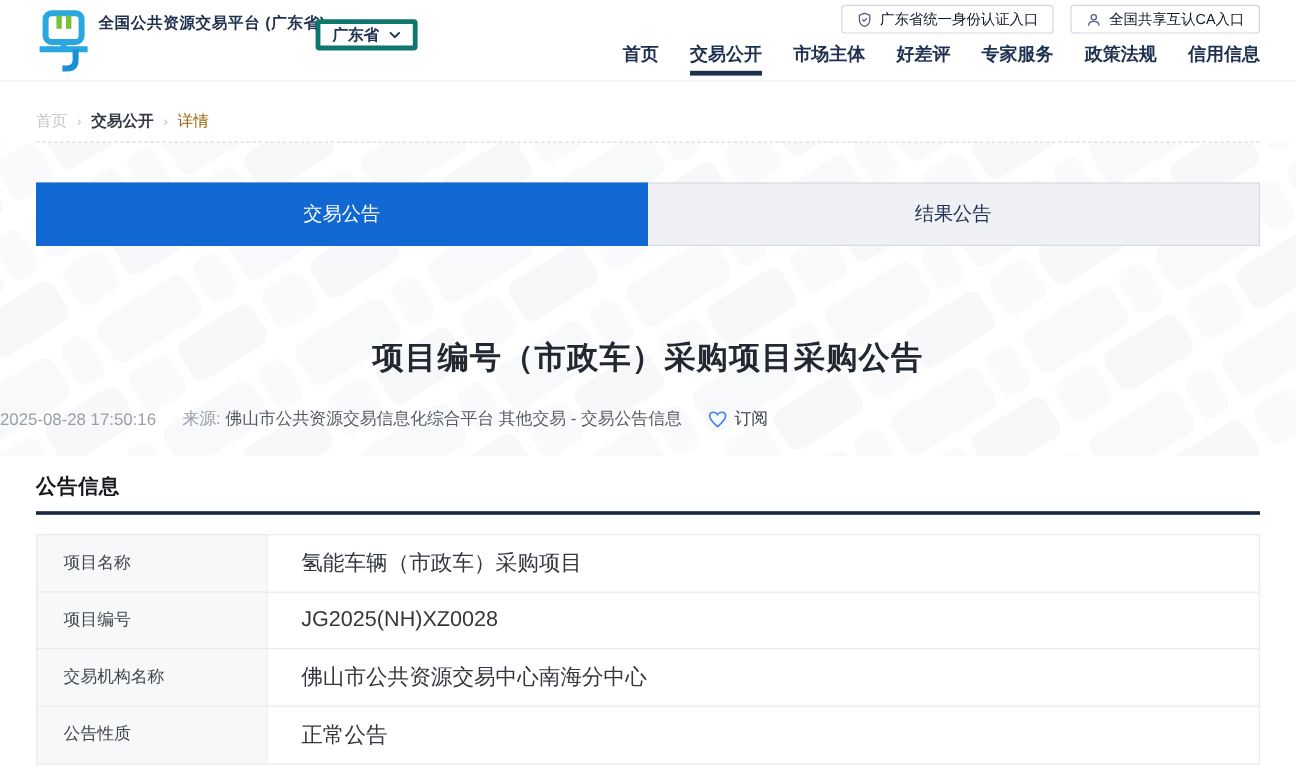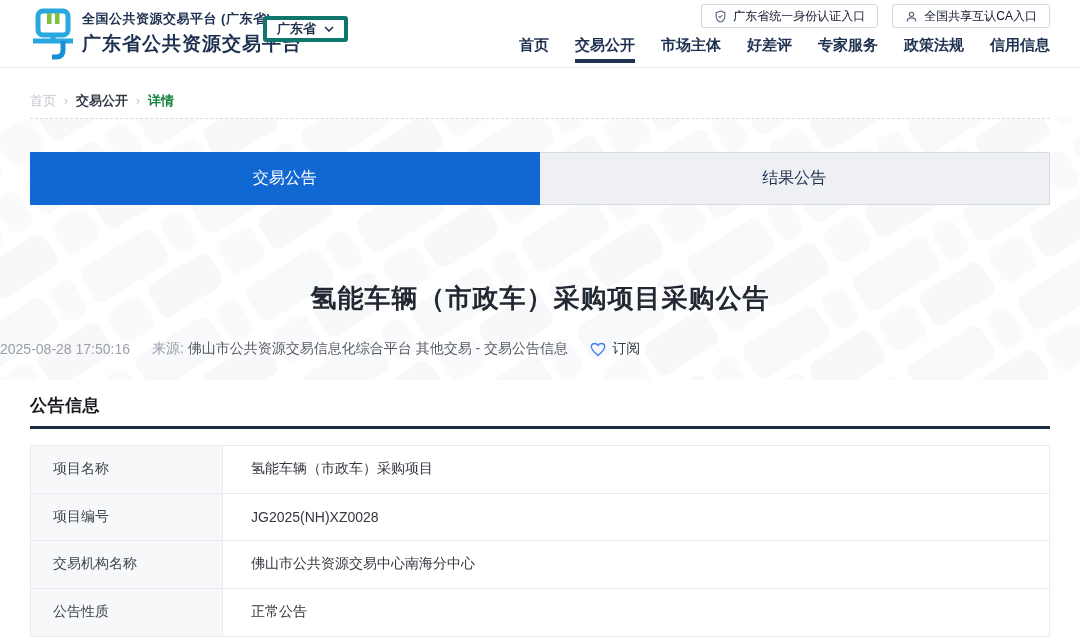--- a/index.html
+++ b/index.html
@@ -116,21 +116,21 @@
     top: 92px; left: 30px;
     display: flex;
     align-items: center;
     gap: 8px;
     font-size: 13px;
     z-index: 5;
   }
   .crumb-dim { color: #c2c6cd; cursor: pointer; }
   .crumb-sep { color: #c2c6cd; font-size: 12px; }
   .crumb-link { color: #333a45; font-weight: bold; cursor: pointer; }
-  .crumb-current { color: #15803d; font-weight: bold; }
+  .crumb-current { color: #a16207; font-weight: normal; }
   .breadcrumb-divider {
     position: absolute;
     top: 118px; left: 30px;
     width: 1020px;
     border-top: 1px dashed #d9dbde;
     z-index: 5;
   }
 
   
   .banner-bg {
@@ -240,21 +240,21 @@
     align-items: center;
     padding-left: 22px;
     font-size: 14px;
     color: #40454d;
   }
   .info-value {
     flex: 1;
     display: flex;
     align-items: center;
     padding-left: 28px;
-    font-size: 14px;
+    font-size: 18px;
     color: #33373e;
     background: #ffffff;
   }
 </style>
 </head>
 <body>
 
 <div class="page">
 
   <svg class="banner-bg" width="1080" height="261" viewBox="0 0 1080 261" aria-hidden="true">
@@ -277,21 +277,20 @@
       <rect x="8" y="4" width="30" height="24" rx="5" fill="none" stroke="#29a7e1" stroke-width="5"></rect>
       <rect x="17" y="6" width="4.5" height="11" fill="#7cc13e"></rect>
       <rect x="25" y="6" width="4.5" height="11" fill="#7cc13e"></rect>
       <path d="M3 34 H43" stroke="#29a7e1" stroke-width="5" fill="none"></path>
       <path d="M23 28 V34" stroke="#29a7e1" stroke-width="5" fill="none"></path>
       <path d="M33 34 V43 q0 7 -7 7 h-4" stroke="#1b8fd6" stroke-width="5" fill="none"></path>
     </svg>
 
     <div class="brand">
       <div class="brand-super">全国公共资源交易平台 (广东省)</div>
-      <div class="brand-main">广东省公共资源交易平台</div>
     </div>
 
     <div class="region-select">
       <span>广东省</span>
       <svg width="10" height="6" viewBox="0 0 10 6" fill="none" stroke="#1f3150" stroke-width="1.6">
           <path d="M1 1 L5 5 L9 1"></path>
         </svg>
     </div>
 
     <div class="entry-links">
@@ -329,21 +328,21 @@
     <span class="crumb-sep">›</span>
     <span class="crumb-current">详情</span>
   </div>
   <div class="breadcrumb-divider"></div>
 
   <div class="tabs">
     <div class="tab active">交易公告</div>
     <div class="tab inactive">结果公告</div>
   </div>
 
-  <div class="article-title">氢能车辆（市政车）采购项目采购公告</div>
+  <div class="article-title">项目编号（市政车）采购项目采购公告</div>
 
   <div class="article-meta">
     <span class="meta-time">2025-08-28 17:50:16</span>
     <span class="meta-source">
       <span>来源:</span>
       <span class="src-val">佛山市公共资源交易信息化综合平台 其他交易 - 交易公告信息</span>
     </span>
     <span class="subscribe">
       <svg width="16" height="15" viewBox="0 0 24 22" fill="none" stroke="#3f7ef7" stroke-width="2">
         <path d="M12 20 C5 14 2 10.5 2 6.8 C2 4 4.2 2 7 2 C9 2 11 3.2 12 5 C13 3.2 15 2 17 2 C19.8 2 22 4 22 6.8 C22 10.5 19 14 12 20 Z"></path>

